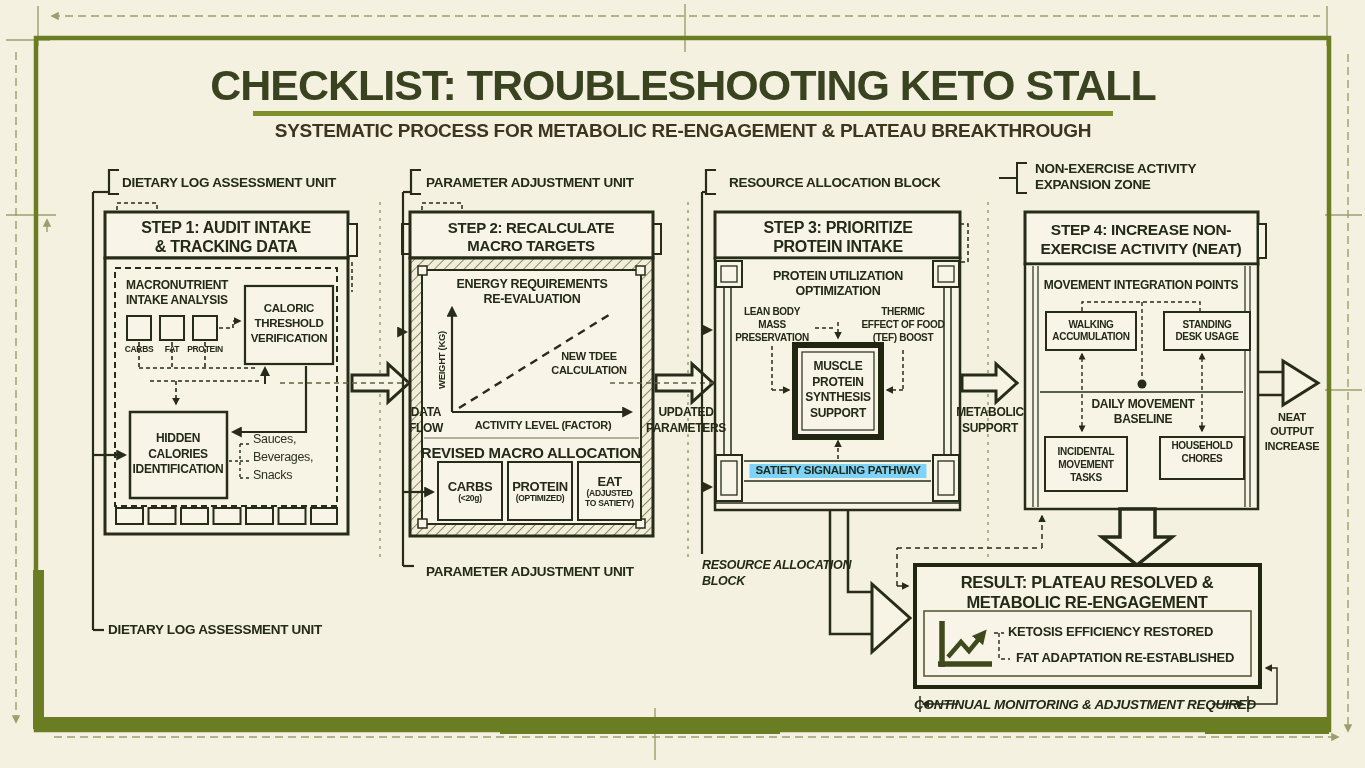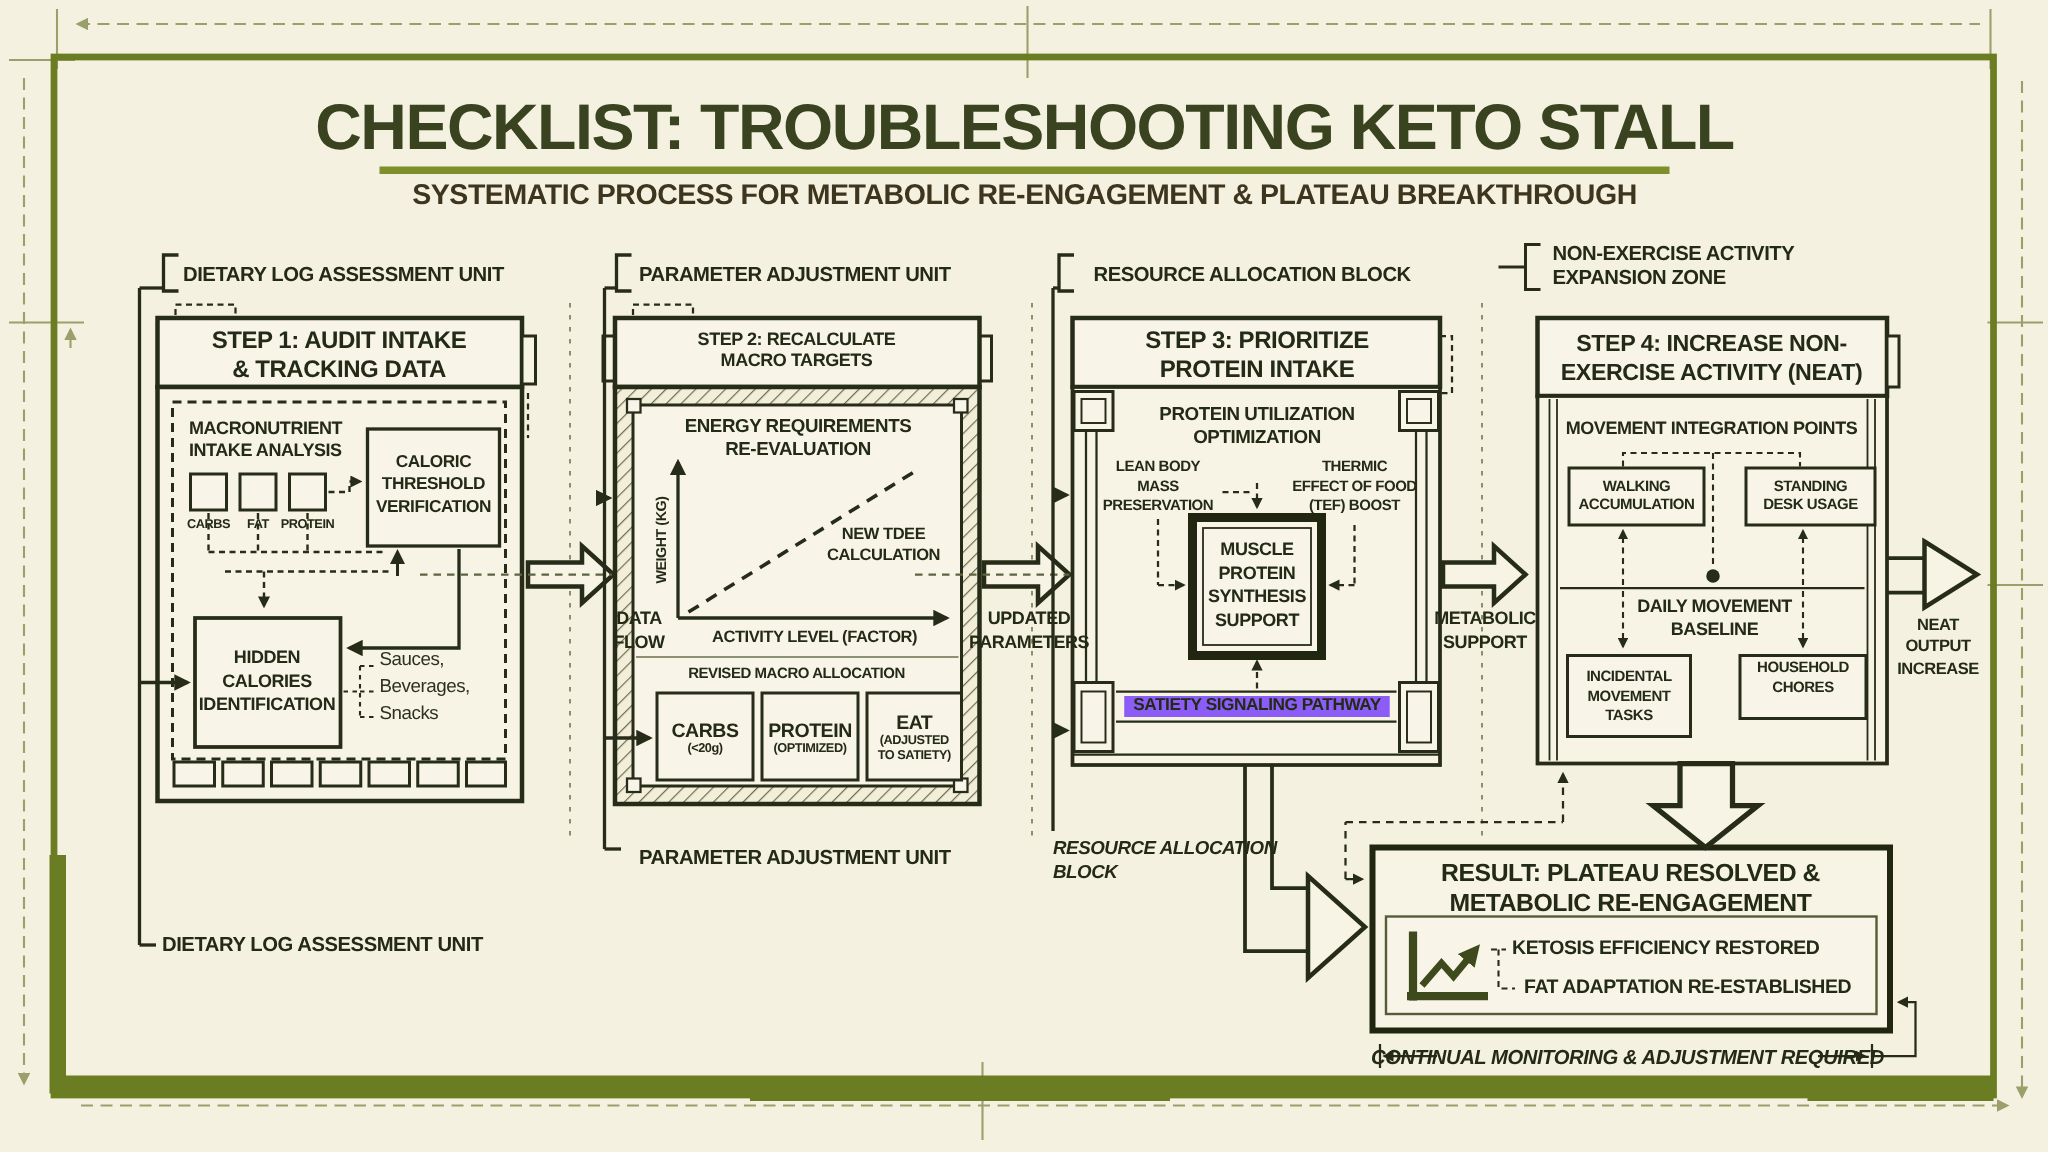--- a/index.html
+++ b/index.html
@@ -276,29 +276,29 @@
 IDENTIFICATION</div>
   <div class="lbl ws" style="left:253px;top:430px;font-size:12.5px;font-weight:500;line-height:1.45;color:#2c3120;">Sauces,
 Beverages,
 Snacks</div>
   <div class="lbl" style="left:108px;top:622px;font-size:13.5px;">DIETARY LOG ASSESSMENT UNIT</div>
 
   <div class="lbl c ws" style="left:381px;top:405px;font-size:12px;line-height:1.3;margin-left:45px;">DATA
 FLOW</div>
 
   <div class="lbl" style="left:426px;top:175px;font-size:13.5px;">PARAMETER ADJUSTMENT UNIT</div>
-  <div class="lbl c ws" style="left:531px;top:219px;font-size:12px;line-height:1.18;">STEP 2: RECALCULATE
+  <div class="lbl c ws" style="left:531px;top:219px;font-size:15px;line-height:1.18;">STEP 2: RECALCULATE
 MACRO TARGETS</div>
   <div class="lbl c ws" style="left:532px;top:277px;font-size:12.5px;line-height:1.2;">ENERGY REQUIREMENTS
 RE-EVALUATION</div>
   <div class="lbl vert" style="left:442px;top:360px;font-size:9.5px;font-weight:700;white-space:nowrap;">WEIGHT (KG)</div>
   <div class="lbl c" style="left:543px;top:419px;font-size:11px;">ACTIVITY LEVEL (FACTOR)</div>
   <div class="lbl c ws" style="left:589px;top:349px;font-size:11px;font-weight:700;line-height:1.3;">NEW TDEE
 CALCULATION</div>
-  <div class="lbl c" style="left:531px;top:444px;font-size:10px;">REVISED MACRO ALLOCATION</div>
+  <div class="lbl c" style="left:531px;top:444px;font-size:15px;">REVISED MACRO ALLOCATION</div>
   <div class="fbox" style="left:438px;top:462px;width:64px;height:58px;">
     <span style="font-size:13px;">CARBS</span>
     <span class="ws" style="font-size:8.5px;font-weight:700;line-height:1.15;">(&lt;20g)</span>
   </div>
   <div class="fbox" style="left:508px;top:462px;width:64px;height:58px;">
     <span style="font-size:13px;">PROTEIN</span>
     <span class="ws" style="font-size:8.5px;font-weight:700;line-height:1.15;">(OPTIMIZED)</span>
   </div>
   <div class="fbox" style="left:578px;top:462px;width:63px;height:58px;">
     <span style="font-size:13px;">EAT</span>
@@ -318,21 +318,21 @@
   <div class="lbl c ws" style="left:772px;top:305px;font-size:10px;line-height:1.3;">LEAN BODY
 MASS
 PRESERVATION</div>
   <div class="lbl c ws" style="left:903px;top:305px;font-size:10px;line-height:1.3;">THERMIC
 EFFECT OF FOOD
 (TEF) BOOST</div>
   <div class="lbl c ws" style="left:838px;top:359px;font-size:12px;line-height:1.3;">MUSCLE
 PROTEIN
 SYNTHESIS
 SUPPORT</div>
-  <div class="lbl c" style="left:838px;top:464px;font-size:11.5px;background:#8b5cf6;padding:0 6px;white-space:nowrap;">SATIETY SIGNALING PATHWAY</div>
+  <div class="lbl c" style="left:838px;top:464px;font-size:11.5px;background:#7dd3fc;padding:0 6px;white-space:nowrap;">SATIETY SIGNALING PATHWAY</div>
   <div class="lbl ws" style="left:702px;top:558px;font-size:12.5px;line-height:1.25;font-style:italic;">RESOURCE ALLOCATION
 BLOCK</div>
 
   <div class="lbl c ws" style="left:990px;top:405px;font-size:12px;line-height:1.3;">METABOLIC
 SUPPORT</div>
 
   <div class="lbl ws" style="left:1035px;top:161px;font-size:13.5px;line-height:1.22;">NON-EXERCISE ACTIVITY
 EXPANSION ZONE</div>
   <div class="lbl c ws" style="left:1141px;top:220px;font-size:15.5px;line-height:1.25;">STEP 4: INCREASE NON-
 EXERCISE ACTIVITY (NEAT)</div>

